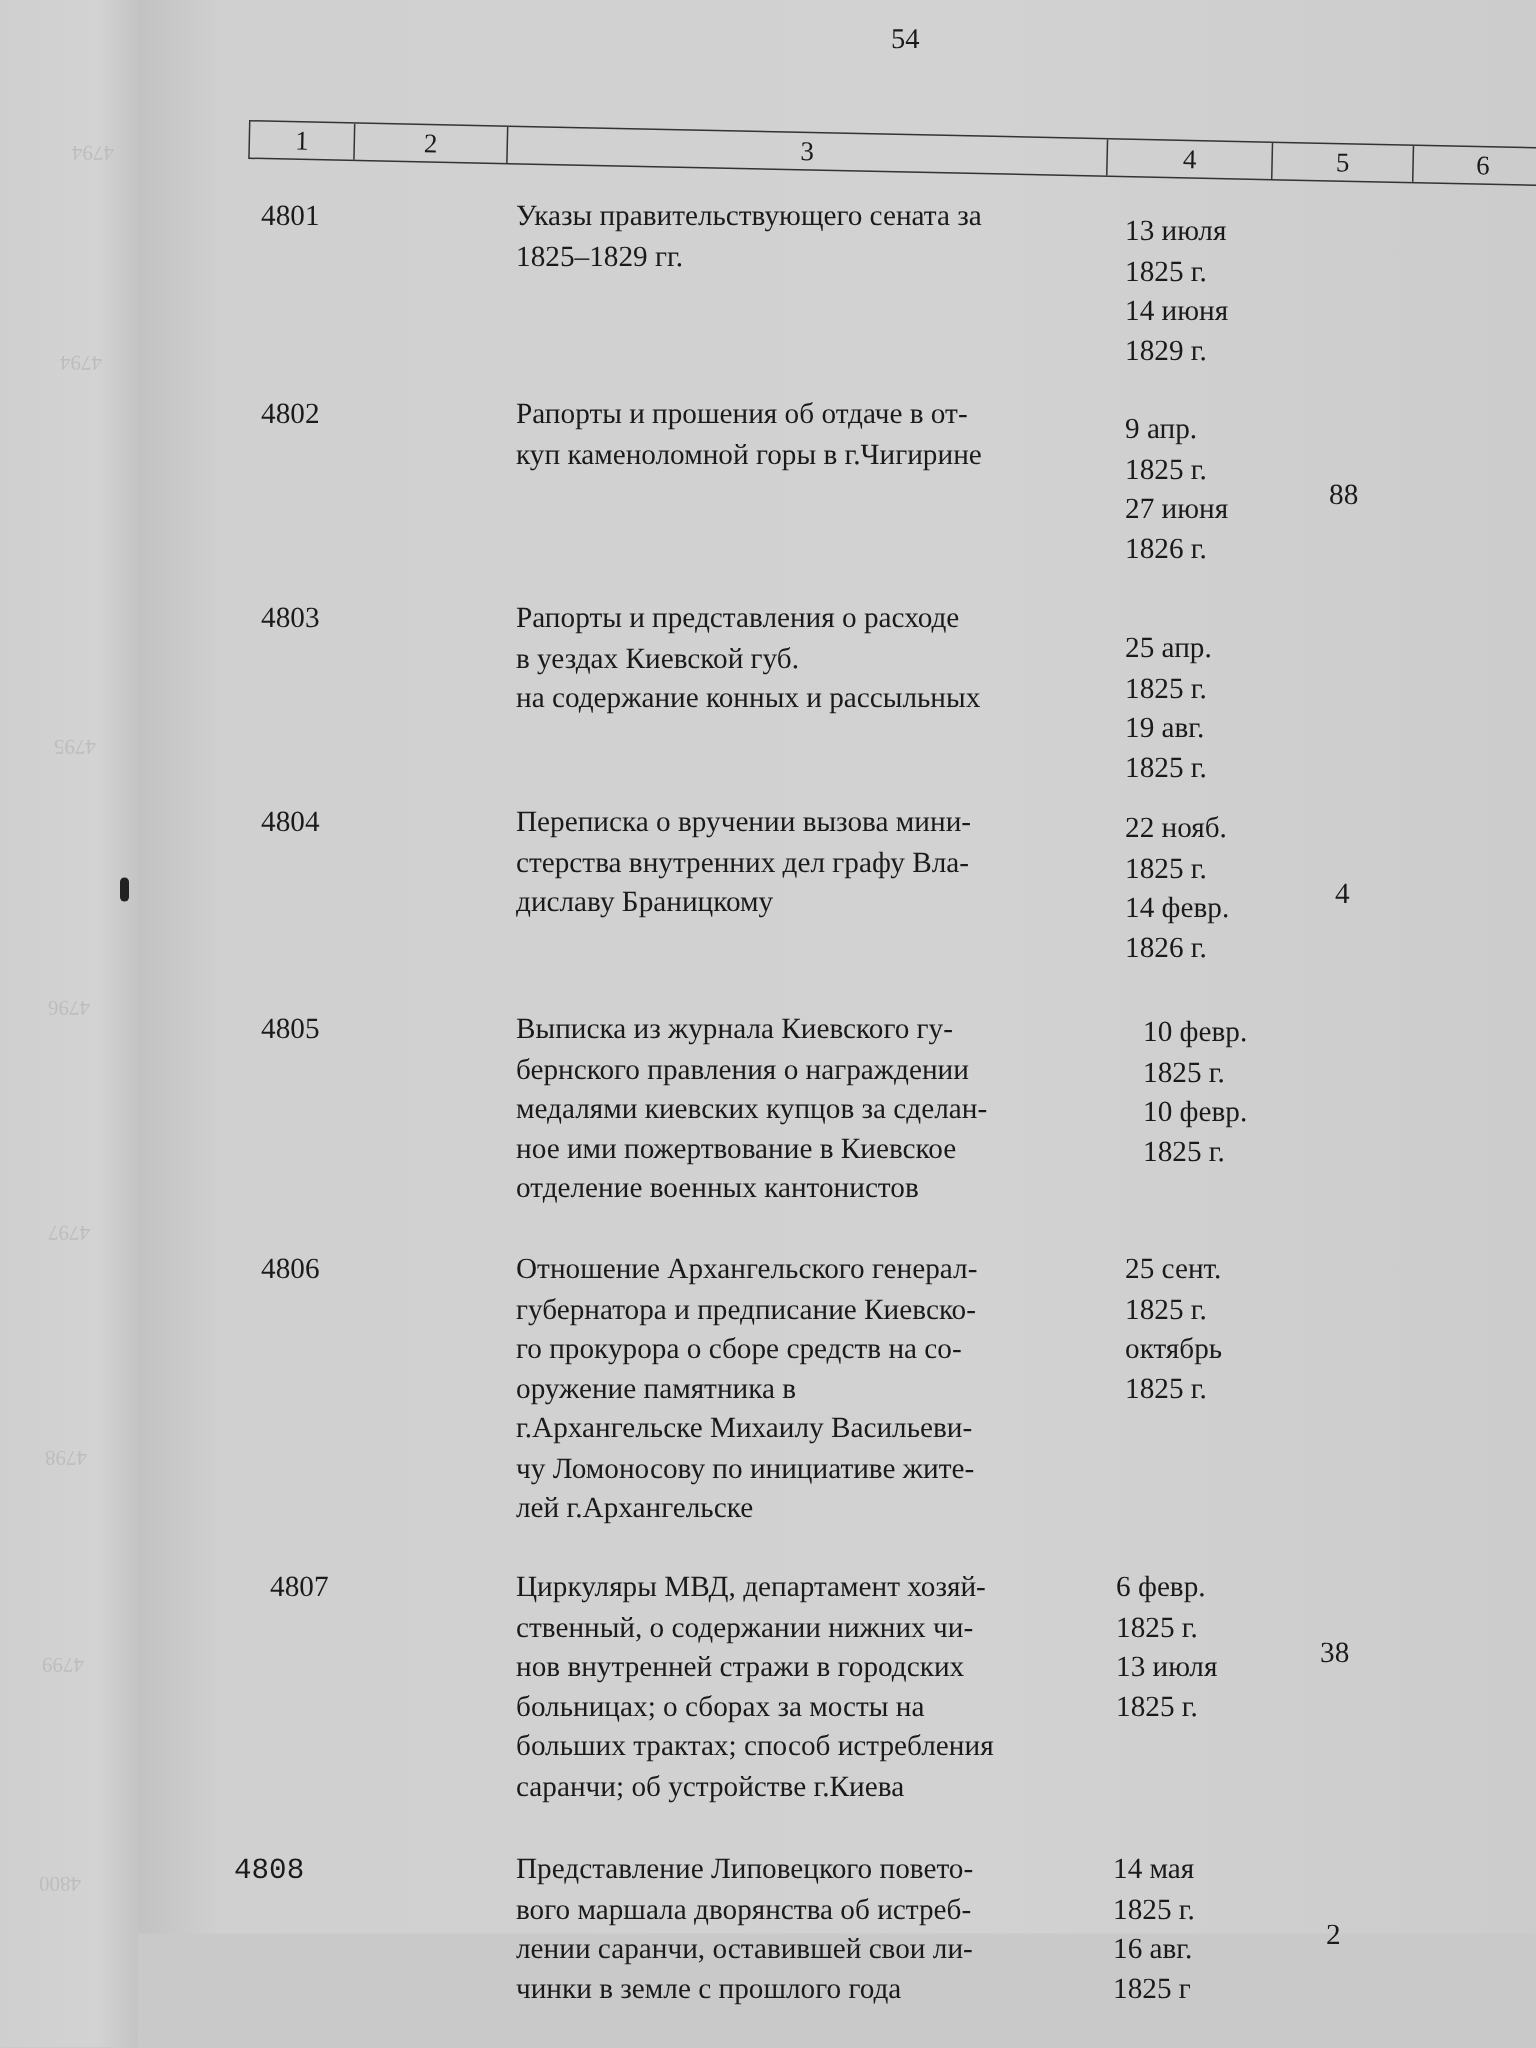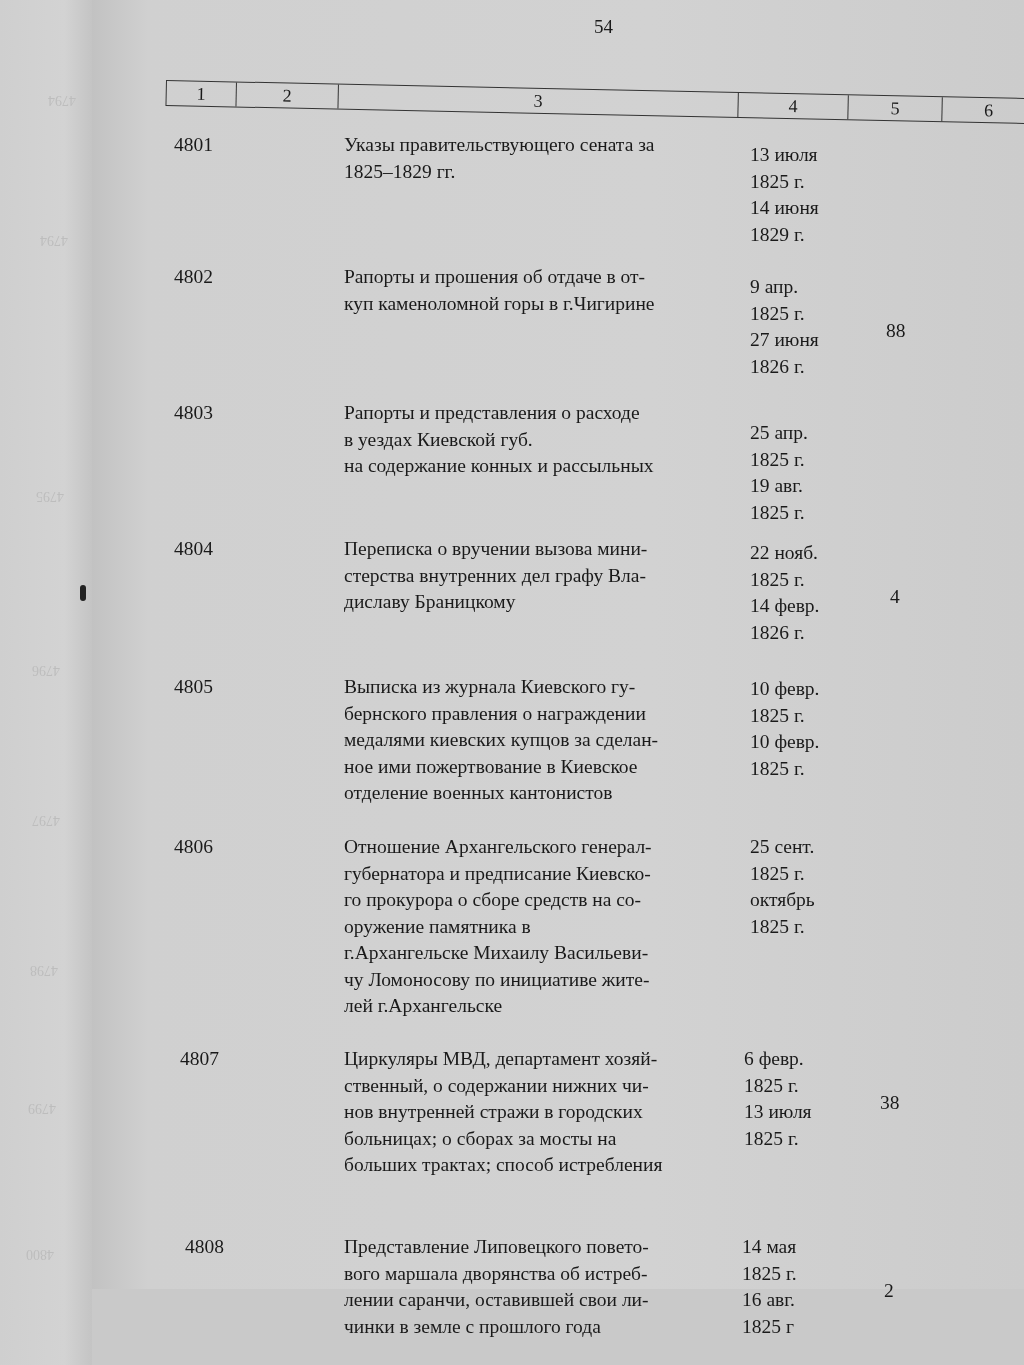--- a/index.html
+++ b/index.html
@@ -204,21 +204,21 @@
 
   <div class="entry" style="top:674px;">
     <div class="num">4805</div>
     <div class="desc">
       <span class="line">Выписка из журнала Киевского гу-</span>
       <span class="line">бернского правления о награждении</span>
       <span class="line">медалями киевских купцов за сделан-</span>
       <span class="line">ное ими пожертвование в Киевское</span>
       <span class="line">отделение военных кантонистов</span>
     </div>
-    <div class="dates" style="top:2px;">
+    <div class="dates" style="top:2px;margin-left:12px;">
       <span class="line">10 февр.</span>
       <span class="line">1825 г.</span>
       <span class="line">10 февр.</span>
       <span class="line">1825 г.</span>
     </div>
     <div class="sheets"></div>
   </div>
 
   <div class="entry" style="top:834px;">
     <div class="num">4806</div>
@@ -241,32 +241,33 @@
   </div>
 
   <div class="entry" style="top:1046px;">
     <div class="num" style="left:88px;text-align:right;">4807</div>
     <div class="desc">
       <span class="line">Циркуляры МВД, департамент хозяй-</span>
       <span class="line">ственный, о содержании нижних чи-</span>
       <span class="line">нов внутренней стражи в городских</span>
       <span class="line">больницах; о сборах за мосты на</span>
       <span class="line">больших трактах; способ истребления</span>
+      <span class="line">саранчи; об устройстве г.Киева</span>
     </div>
     <div class="dates" style="top:0px;left:652px;">
       <span class="line">6 февр.</span>
       <span class="line">1825 г.</span>
       <span class="line">13 июля</span>
       <span class="line">1825 г.</span>
     </div>
     <div class="sheets" style="top:0px;left:788px;">38</div>
   </div>
 
   <div class="entry" style="top:1234px;">
-    <div class="num" style="left:93px;">4808</div>
+    <div class="num" style="left:64px;font-family:Liberation Mono, monospace;">4808</div>
     <div class="desc">
       <span class="line">Представление Липовецкого повето-</span>
       <span class="line">вого маршала дворянства об истреб-</span>
       <span class="line">лении саранчи, оставившей свои ли-</span>
       <span class="line">чинки в земле с прошлого года</span>
     </div>
     <div class="dates" style="top:0px;left:650px;">
       <span class="line">14 мая</span>
       <span class="line">1825 г.</span>
       <span class="line">16 авг.</span>

